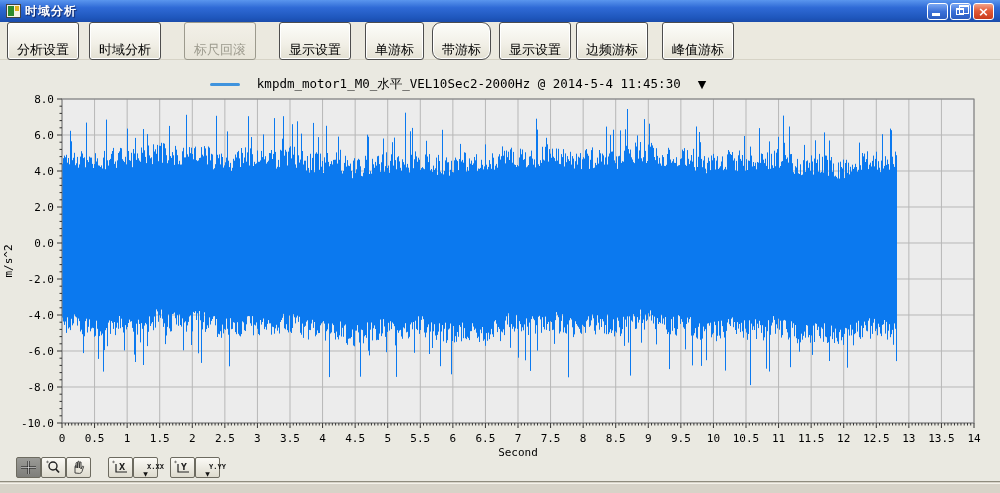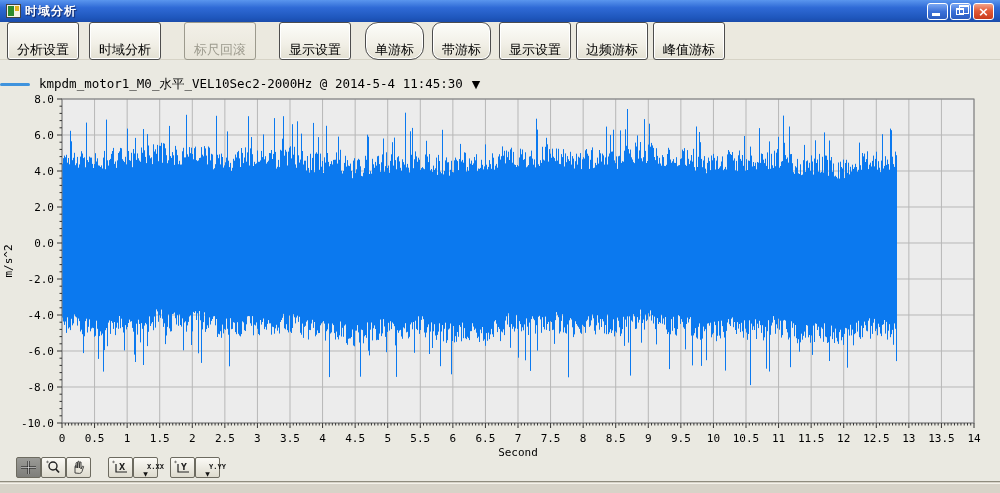--- a/index.html
+++ b/index.html
@@ -30,30 +30,30 @@
     border-bottom:1px solid #d6d3c6;display:flex;align-items:center;padding-left:7px;}
   .tb-btn{height:26px;padding:18px 9px;font-size:13px;color:#000;
     background:linear-gradient(180deg,#fdfdfa 0%,#f1efe6 60%,#e3e0d2 100%);
     border:1px solid #4d4d4d;border-radius:3px;box-shadow:inset 0 0 0 1px #fff;}
   .tb-btn.disabled{color:#9c9a8d;border-color:#9c9a8d;box-shadow:none;
     background:linear-gradient(180deg,#f2f0e8,#e8e5d9);}
   .tb-btn:nth-child(1){margin-right:10px;}
   .tb-btn:nth-child(2){margin-right:23px;}
   .tb-btn:nth-child(3){margin-right:23px;text-align:center;}
   .tb-btn:nth-child(4){margin-right:14px;}
-  .tb-btn:nth-child(5){margin-right:8px;border-radius:13px;}
+  .tb-btn:nth-child(5){margin-right:8px;}
   .tb-btn:nth-child(6){margin-right:8px;border-radius:9px;}
   .tb-btn:nth-child(7){margin-right:5px;}
-  .tb-btn:nth-child(8){margin-right:5px;}
+  .tb-btn:nth-child(8){margin-right:14px;}
 
   
   .chart-title{position:absolute;left:0;top:61px;width:980px;text-align:center;
     font-size:13px;color:#000;}
   .legend{position:absolute;left:0;top:76px;width:916px;display:flex;align-items:center;
-    justify-content:flex-start;gap:9px;}
+    justify-content:center;gap:17px;}
   .legend-line{width:30px;height:3px;border-radius:2px;}
   .legend-text{font-family:"DejaVu Sans Mono",monospace;font-size:12.5px;color:#000;}
   .legend-caret{font-size:11px;color:#000;line-height:10px;}
 
   
   #plot{position:absolute;left:0;top:92px;width:1000px;height:364px;}
   #plot text{font-family:"DejaVu Sans Mono",monospace;font-size:11px;fill:#000;}
 
   
   .palette{position:absolute;left:16px;top:457px;display:flex;align-items:center;}

